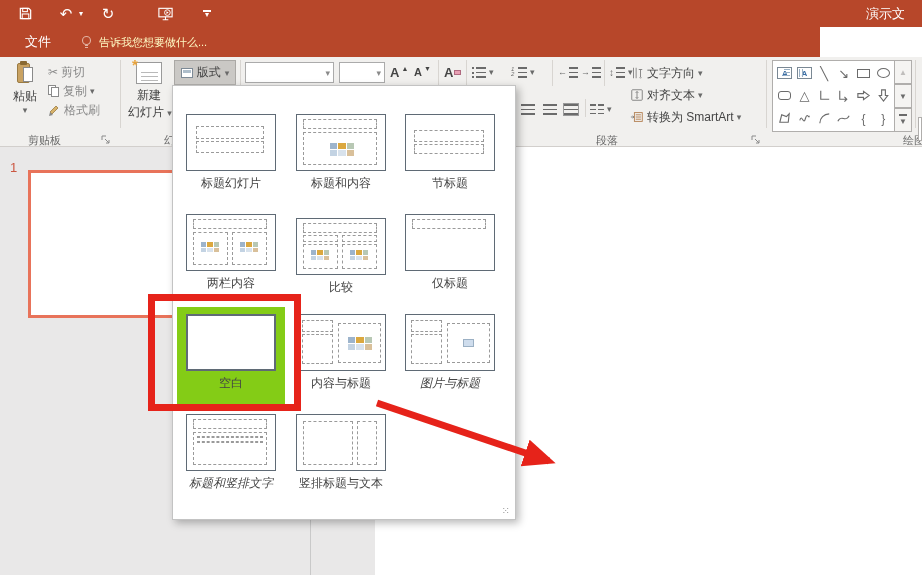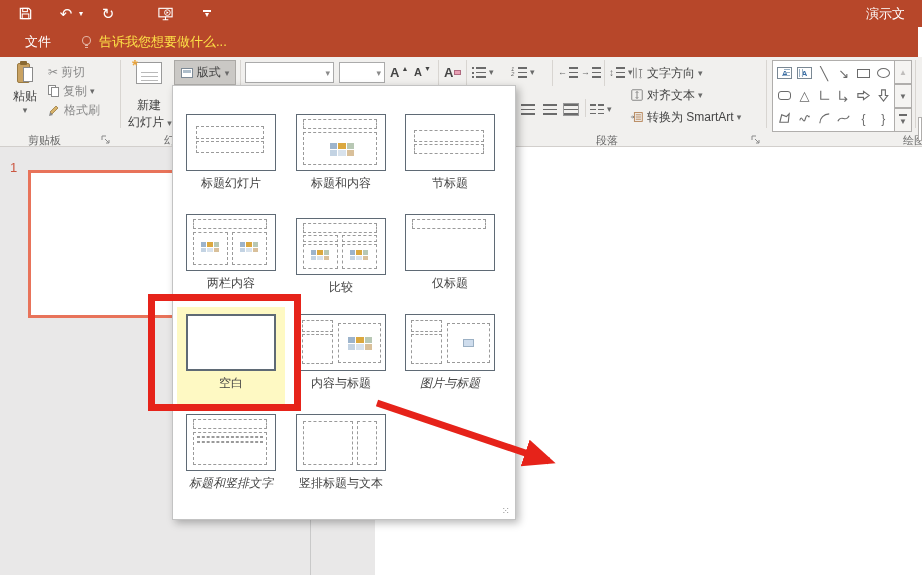--- a/index.html
+++ b/index.html
@@ -8,25 +8,25 @@
   #app{position:relative;width:922px;height:575px;background:#fff;overflow:hidden}
   .abs{position:absolute}
 
   
   #titlebar{position:absolute;left:0;top:0;width:922px;height:27px;background:#B7472A}
   .qbtn{position:absolute;top:3px;height:21px;display:flex;align-items:center;justify-content:center;color:#fff}
   .qglyph{font-size:15px;color:#fff;line-height:1}
   #win-title{position:absolute;top:5px;left:866px;width:56px;overflow:hidden;white-space:nowrap;color:#fff;font-size:13px}
 
   
-  #tabbar{position:absolute;left:0;top:27px;width:918px;height:30px;background:#B7472A;display:flex;align-items:stretch}
+  #tabbar{position:absolute;left:0;top:27px;width:820px;height:30px;background:#B7472A;display:flex;align-items:stretch}
   .tab{color:#fff;font-size:13px;line-height:30px;padding:0 15px;white-space:nowrap}
   .tab.file{padding:0 17px}
   .tab.active{background:#f1f0ee;color:#BE4B31}
-  #tellme{display:flex;align-items:center;gap:6px;color:#fde047;font-size:13px;margin-left:12px;white-space:nowrap}
+  #tellme{display:flex;align-items:center;gap:6px;color:#fef9c3;font-size:11px;margin-left:12px;white-space:nowrap}
 
   
   #ribbon{position:absolute;left:0;top:57px;width:922px;height:90px;background:#f1f0ee;border-bottom:1px solid #d2cfcc}
   .vdiv{position:absolute;top:3px;height:68px;width:1px;background:#d8d5d1}
   .grplabel{position:absolute;top:76px;font-size:11px;color:#6a6a6a;white-space:nowrap}
   .launcher{position:absolute;top:77px;width:12px;height:12px;color:#8a8a8a}
   .rbtn-lbl{font-size:12px;color:#444;white-space:nowrap}
   .gray-lbl{color:#8a8a8a}
   .dd{font-size:9px;color:#6a6a6a}
   .rowbtn{position:absolute;display:flex;align-items:center;gap:3px;height:16px}
@@ -49,21 +49,21 @@
   #panel-divider{position:absolute;left:310px;top:147px;width:1px;height:428px;background:#c9c9c9}
   #edit-margin{position:absolute;left:311px;top:147px;width:64px;height:428px;background:#e9e8e8}
   #slide-canvas{position:absolute;left:375px;top:147px;width:547px;height:428px;background:#fff}
   #slide-num{position:absolute;left:10px;top:160px;color:#cb5742;font-size:13px}
   #slide-thumb{position:absolute;left:28px;top:170px;width:263px;height:148px;background:#fff;border:3px solid #e8735a}
 
   
   #layout-menu{position:absolute;left:172px;top:85px;width:344px;height:435px;background:#fff;border:1px solid #c3c3c3;box-shadow:3px 3px 8px rgba(0,0,0,.28)}
   #layout-menu-header{position:absolute;left:0;top:0;width:100%;height:25px;background:#f7f6f5;font-size:13px;font-weight:bold;color:#262626;line-height:25px;padding-left:13px}
   .cell{position:absolute;width:108px;height:103px}
-  .cell.selected{background:#fef9c3}
+  .cell.selected{background:#84cc16}
   .thumb{position:absolute;left:9px;top:7px;width:90px;height:57px;background:#fff;border:1px solid #5f6a75}
   .cell.selected .thumb{border-width:2px}
   .cell-label{position:absolute;left:0;top:68px;width:100%;text-align:center;font-size:12px;color:#444}
   .ph{position:absolute;border:1px dashed #9a9a9a;background:#fff}
   .cluster{position:absolute;display:grid;grid-template-columns:repeat(3,1fr);gap:1px;width:24px;height:13px}
   .cluster i{display:block}
   .cluster.small{width:18px;height:10px}
   .c1{background:#9db4cc}.c2{background:#dba83f}.c3{background:#b8c8b4}
   .c4{background:#c3d3e3}.c5{background:#d8e2ec}.c6{background:#d9c09a}
   .picmini{position:absolute;width:11px;height:8px;background:#cfdded;border:1px solid #9bb0c4}
@@ -182,21 +182,21 @@
           <path d="M5 5l4 4M9 6v3H6" stroke="#8a8a8a" fill="none"></path>
         </svg>
     </div>
     <div class="vdiv" style="left:120px"></div>
 
     <div class="abs" style="left:128px;top:5px;width:42px;text-align:center">
       <div class="newslide" style="margin:0 auto">
           <span class="star">*</span>
           <i class="lines"></i>
         </div>
-      <div class="rbtn-lbl" style="margin-top:13px">新建</div>
+      <div class="rbtn-lbl" style="margin-top:3px">新建</div>
       <div class="rbtn-lbl"><span>幻灯片</span> <span class="dd">▾</span></div>
     </div>
     <div class="grplabel" style="left:164px">幻</div>
 
     <div class="vdiv" style="left:240px;height:26px"></div>
     <div class="combo" style="left:245px;top:5px;width:89px">
         <span class="dd">▾</span>
       </div>
     <div class="combo" style="left:339px;top:5px;width:46px">
         <span class="dd">▾</span>

